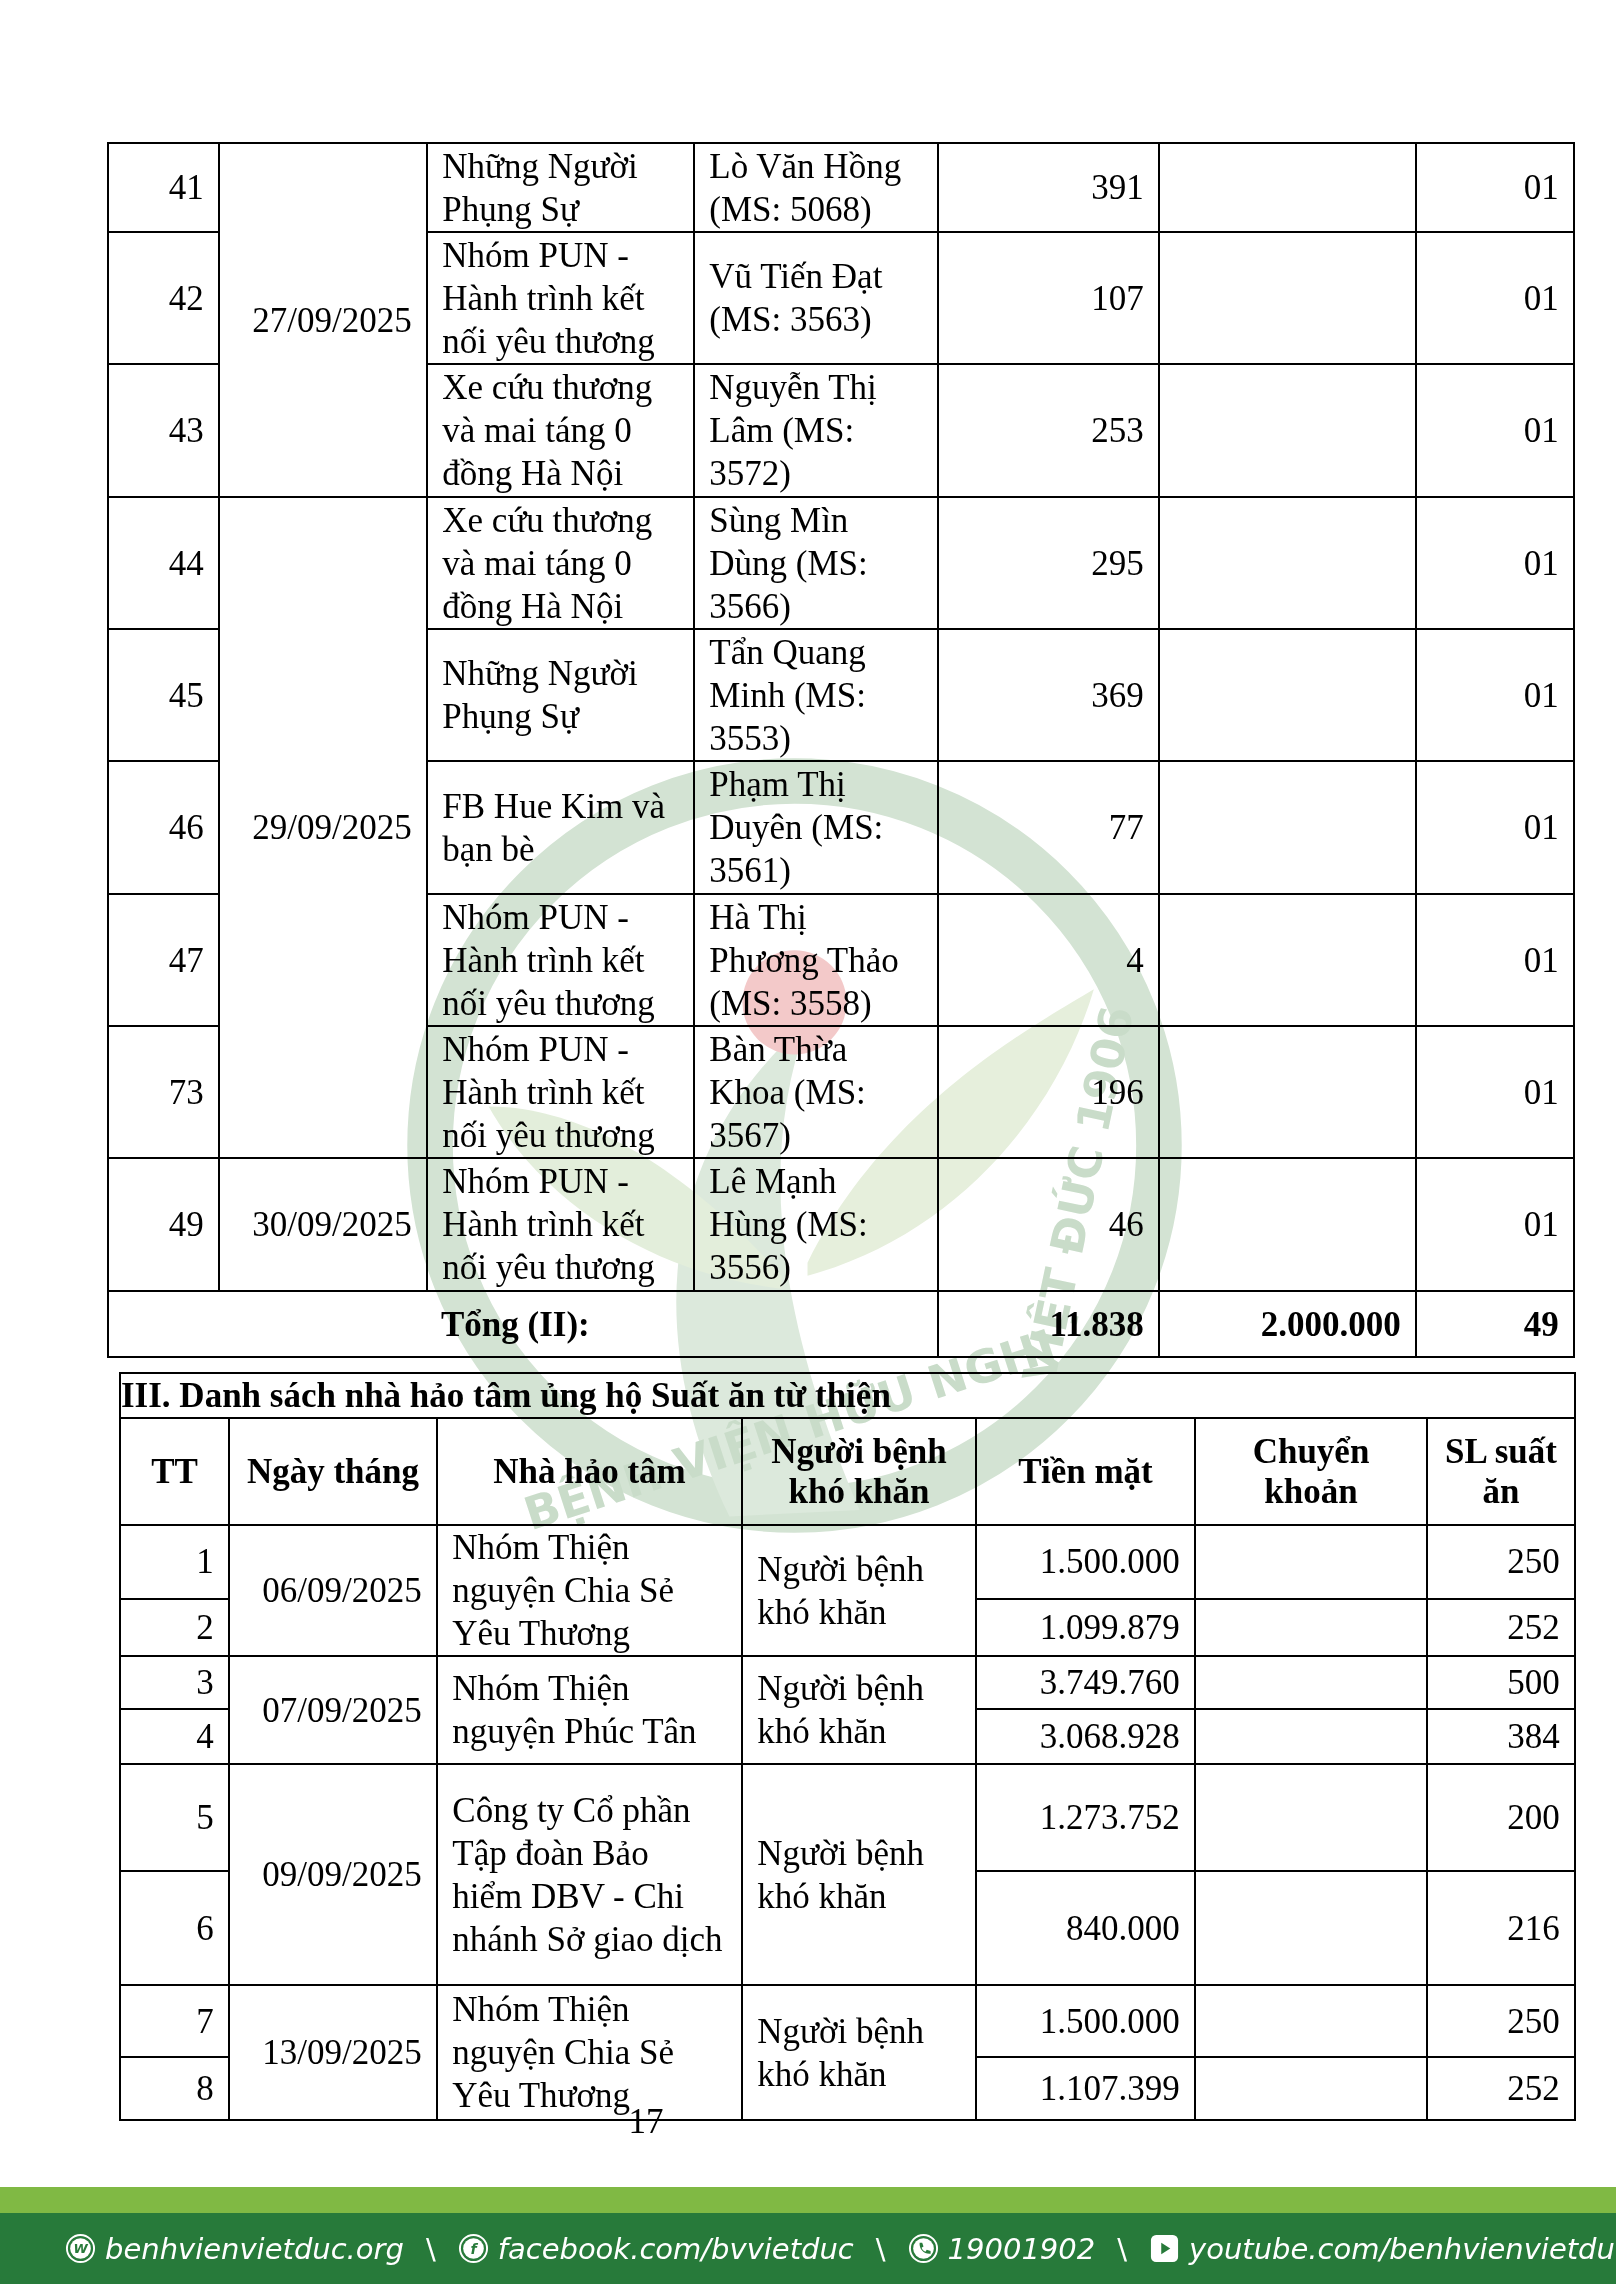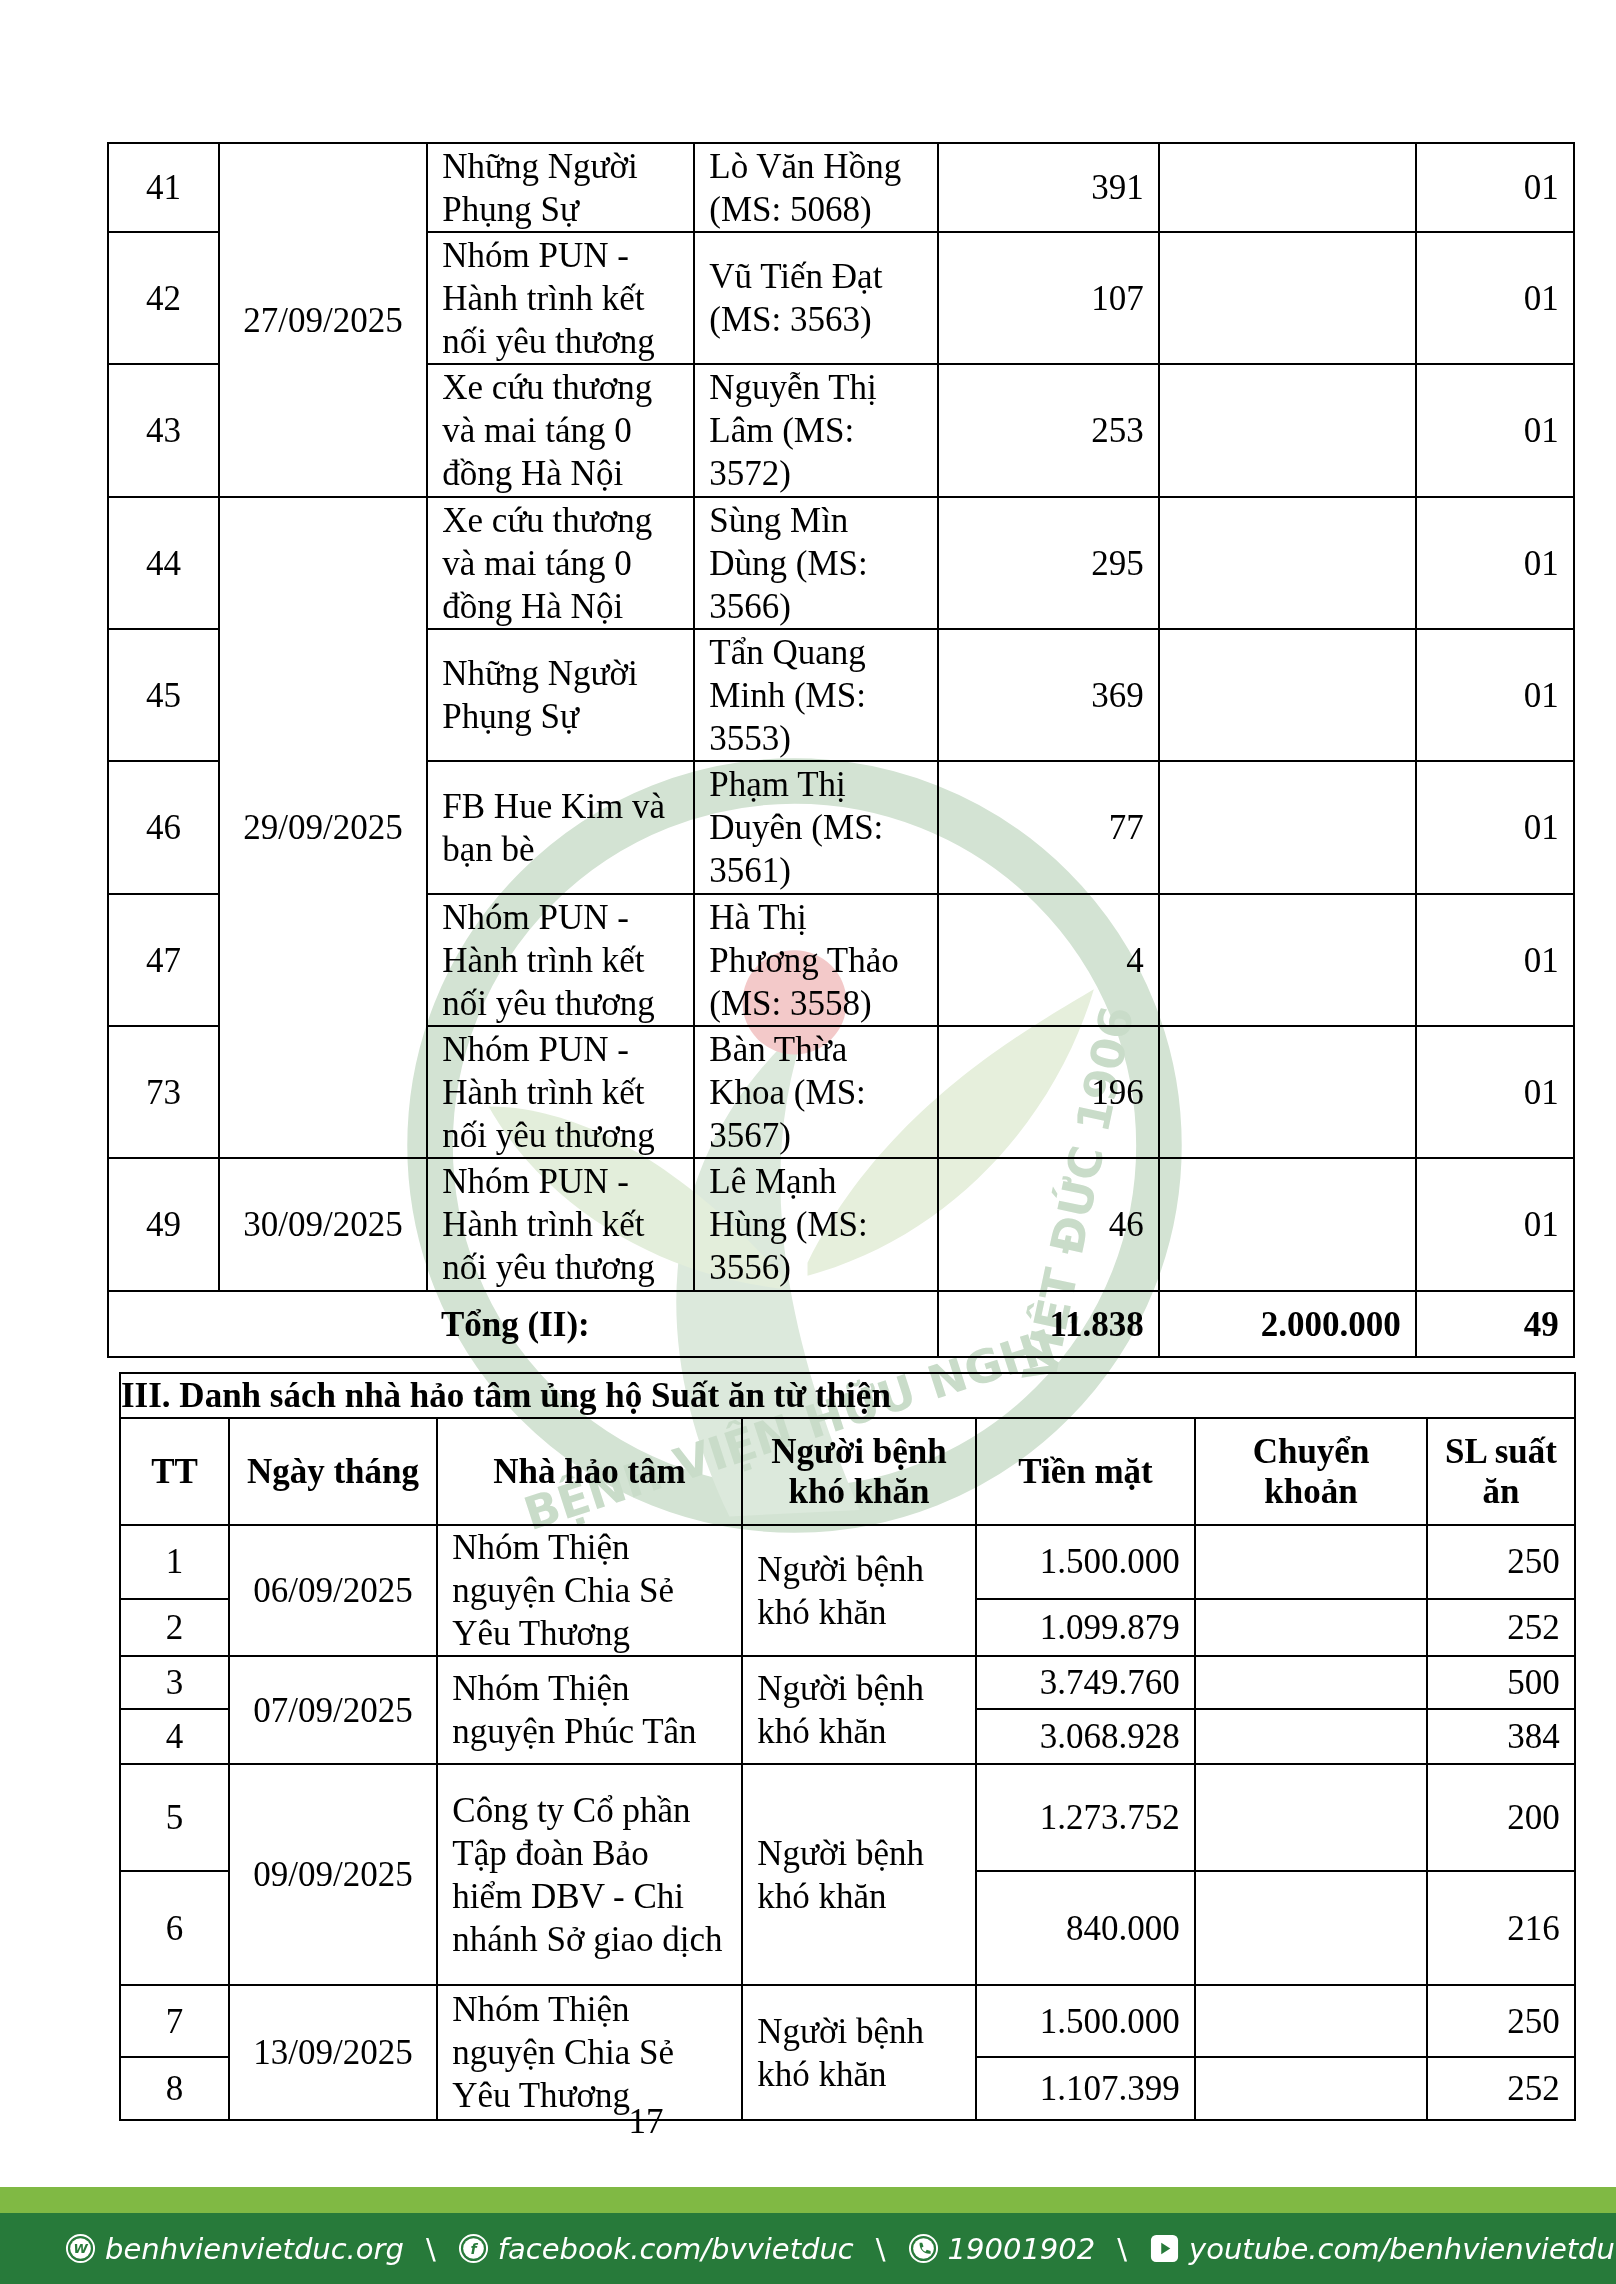--- a/index.html
+++ b/index.html
@@ -3,21 +3,21 @@
   <meta charset="utf-8">
   <style>
     html, body { margin: 0; padding: 0; }
     body {
       width: 1616px; height: 2284px; position: relative; overflow: hidden;
       background: #ffffff; font-family: "Liberation Serif", serif; color: #000;
     }
     .watermark { position: absolute; left: 391px; top: 742px; width: 807px; height: 807px; z-index: 0; pointer-events: none; }
     table { position: absolute; border-collapse: collapse; table-layout: fixed; z-index: 1; }
     td, th { border: 2px solid #000; padding: 0 14.3px; font-size: 35px; line-height: 43px; vertical-align: middle; font-weight: normal; background: transparent; }
-    .c { text-align: center; }
+    .c { text-align: right; }
     .r { text-align: right; }
     .l { text-align: left; margin-left: 32px; }
     .b { font-weight: bold; }
     #t1 { left: 107px; top: 142px; width: 1467px; }
     #t2 { left: 119px; top: 1372px; width: 1455px; }
     #t2 th { font-weight: bold; text-align: center; line-height: 40px; padding: 0 6.5px; }
     #t2 td.pad-l { padding-left: 14.3px; }
     .title-cell { font-weight: bold; padding: 0 !important; }
     .page-num { position: absolute; left: 0; width: 1292px; top: 2102px; text-align: center; font-size: 35px; z-index: 1; }
     .bar-light { position: absolute; left: 0; top: 2187px; width: 1616px; height: 27px; background: #80b944; }

